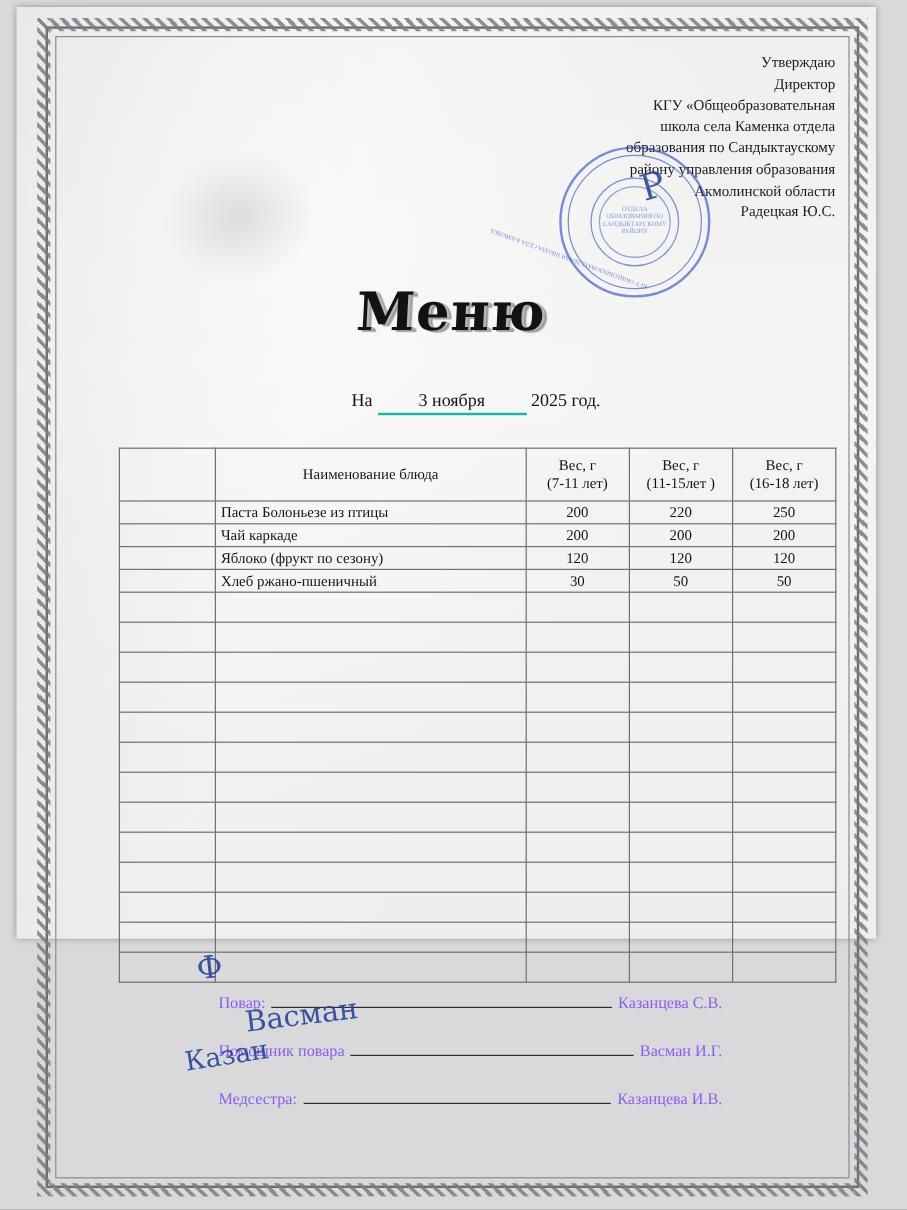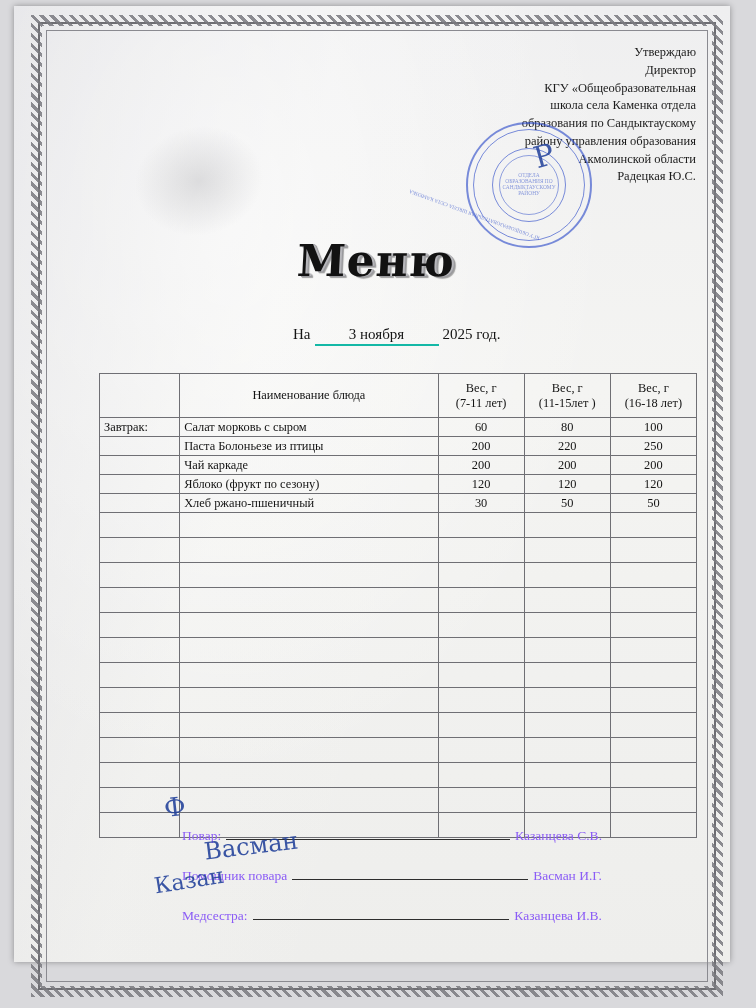--- a/index.html
+++ b/index.html
@@ -17,21 +17,21 @@
   
   .page {
     position: absolute;
     left: 0; top: 0;
     width: 756px; height: 1008px;
     background: #d9d9dc;
   }
   .paper {
     position: absolute;
     left: 14px; top: 6px;
-    width: 716px; height: 956px;
+    width: 716px; height: 776px;
     background: #f2f2f0;
     box-shadow: 0 0 6px rgba(0,0,0,.35);
   }
   
   .paper-shade {
     position: absolute;
     inset: 0;
     background:
       radial-gradient(ellipse at 30% 22%, rgba(255,255,255,.55) 0%, rgba(255,255,255,0) 55%),
       linear-gradient(105deg, rgba(225,225,228,.85) 0%, rgba(248,248,247,.15) 35%, rgba(255,255,255,0) 60%),
@@ -290,27 +290,20 @@
             <div>(11-15лет )</div>
           </td>
           <td class="col-w">
             <div>Вес, г</div>
             <div>(16-18 лет)</div>
           </td>
         </tr>
       </tbody>
       <tbody id="rows-body">
           <tr>
-            <td class="col-meal cell-meal">Завтрак:</td>
-            <td class="col-dish cell-dish">Салат морковь с сыром</td>
-            <td class="col-w">60</td>
-            <td class="col-w">80</td>
-            <td class="col-w">100</td>
-          </tr>
-          <tr>
             <td class="col-meal cell-meal"></td>
             <td class="col-dish cell-dish">Паста Болоньезе из птицы</td>
             <td class="col-w">200</td>
             <td class="col-w">220</td>
             <td class="col-w">250</td>
           </tr>
           <tr>
             <td class="col-meal cell-meal"></td>
             <td class="col-dish cell-dish">Чай каркаде</td>
             <td class="col-w">200</td>

